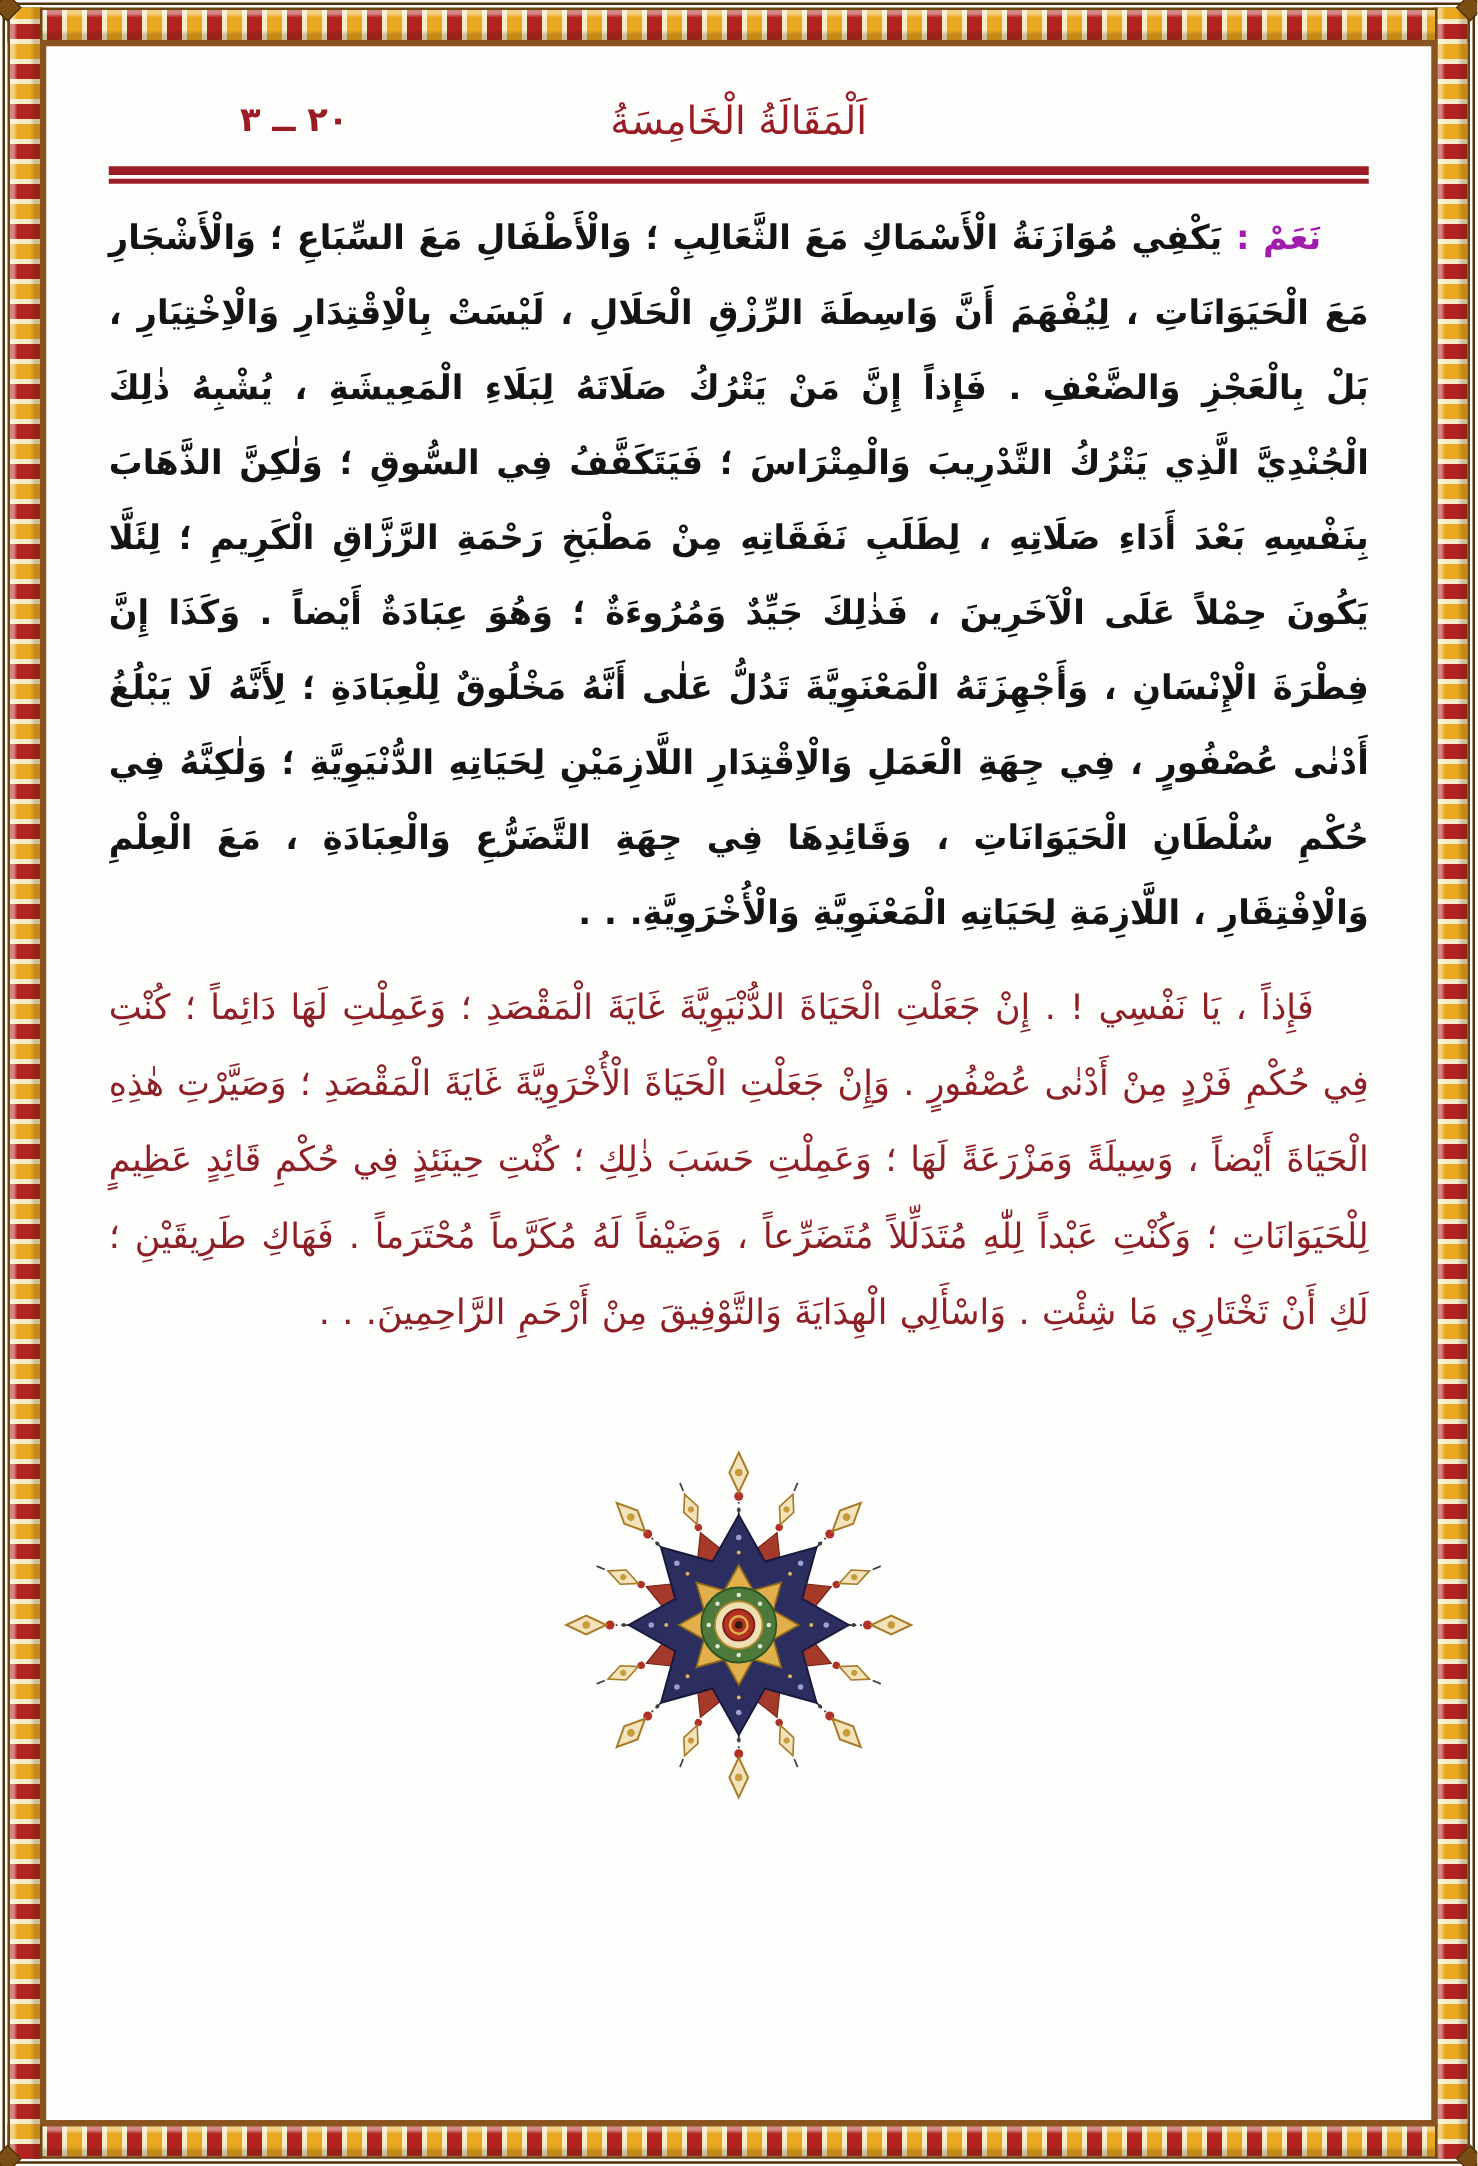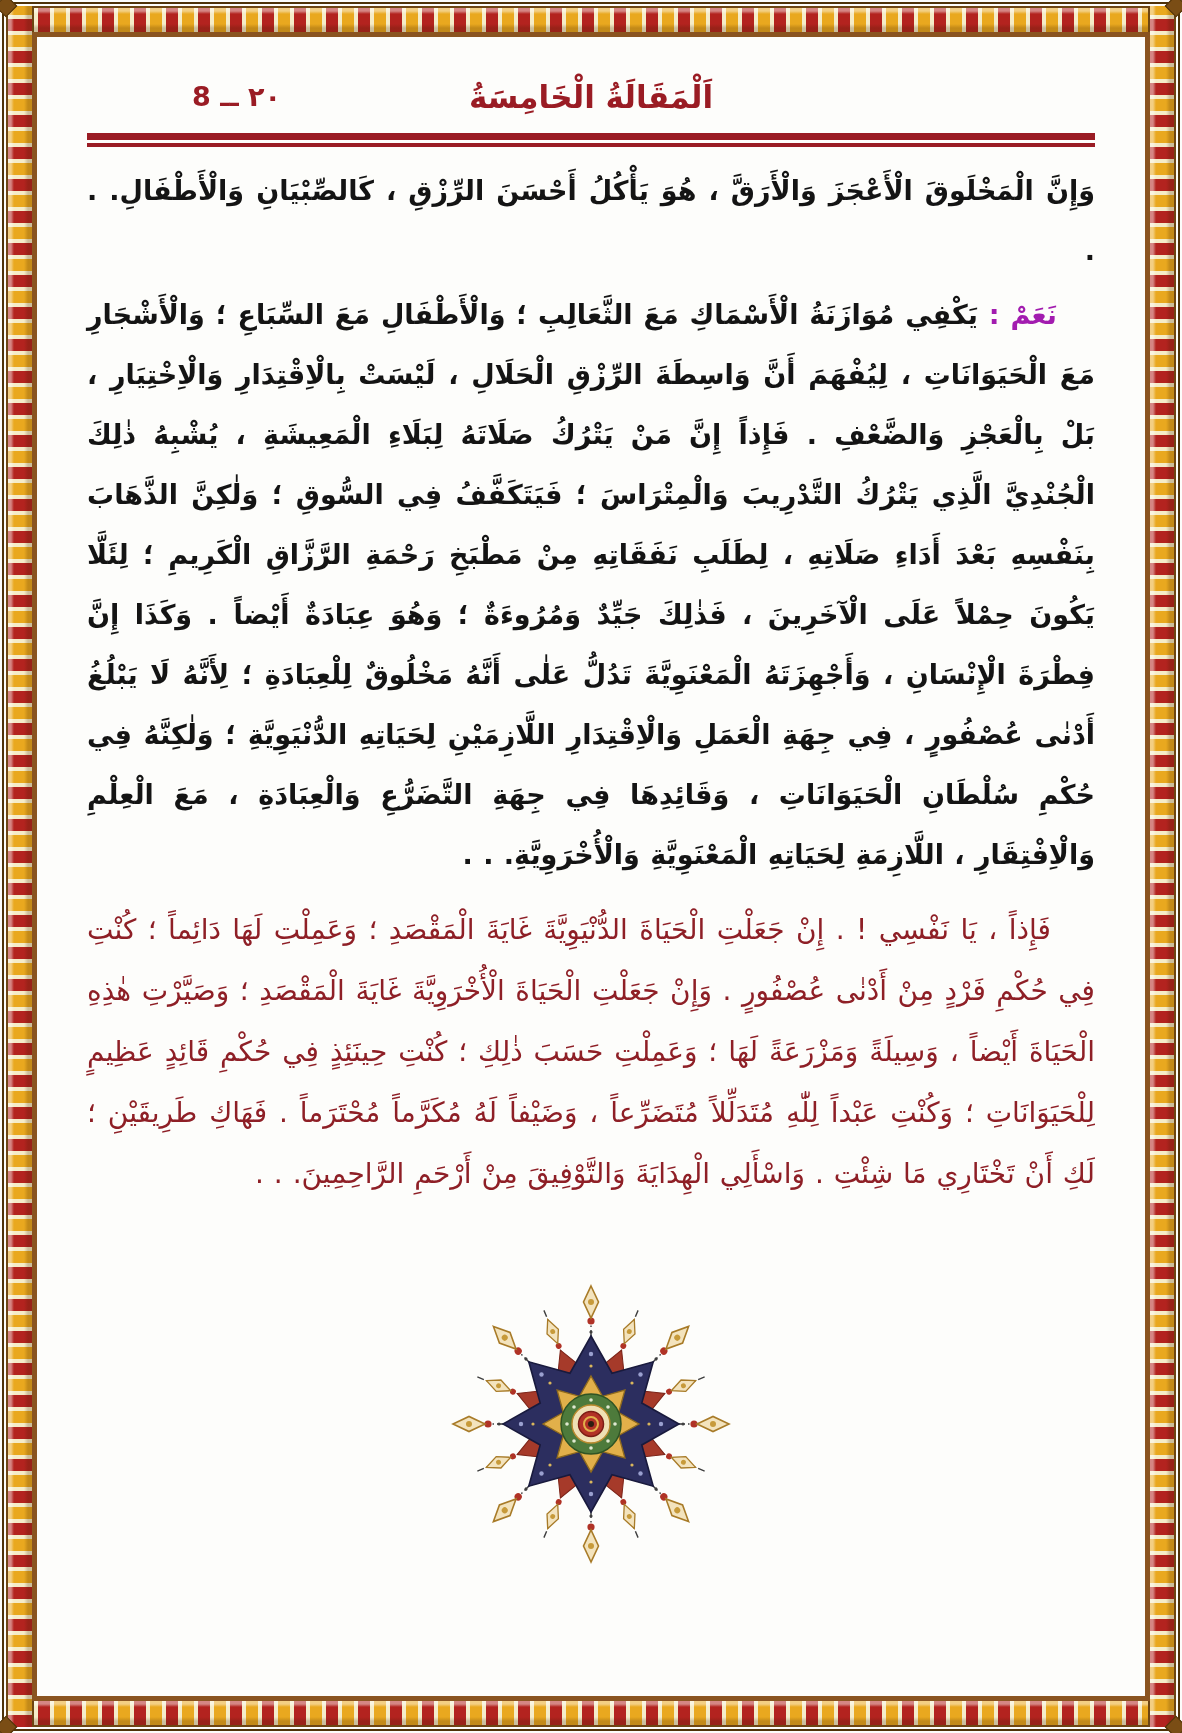--- a/index.html
+++ b/index.html
@@ -53,21 +53,21 @@
   
   .content{
     position:absolute;inset:37px;
     padding:26px 50px 0 50px;
     direction:rtl;
   }
   .header{position:relative;height:52px;margin-top:8px;}
   .page-title{
     text-align:center;
     color:#9a1c24;
-    font-size:31px;font-weight:bold;
+    font-size:31px;font-weight:normal;
     line-height:52px;
   }
   .page-marker{
     position:absolute;top:0;left:105px;
     color:#9a1c24;
     font-size:27px;font-weight:bold;
     line-height:52px;
     direction:rtl;
   }
   .header-rule{margin-top:10px;}
@@ -116,33 +116,30 @@
   <div class="corner-knob knob-tl"></div>
   <div class="corner-knob knob-tr"></div>
   <div class="corner-knob knob-bl"></div>
   <div class="corner-knob knob-br"></div>
   <div class="frame-inner"></div>
 
   <div class="content" dir="rtl">
 
     <div class="header">
       <div class="page-title">اَلْمَقَالَةُ الْخَامِسَةُ</div>
-      <div class="page-marker">٢٠ ــ 8</div>
+      <div class="page-marker">٢٠ ــ ٣</div>
     </div>
 
     <div class="header-rule">
       <div class="bar1"></div>
       <div class="gap"></div>
       <div class="bar2"></div>
     </div>
 
     <div class="body-text">
-      <p class="para">
-        <span>وَإِنَّ الْمَخْلَوقَ الْأَعْجَزَ وَالْأَرَقَّ ، هُوَ يَأْكُلُ أَحْسَنَ الرِّزْقِ ، كَالصِّبْيَانِ وَالْأَطْفَالِ. . .</span>
-      </p>
       <p class="para indent">
         <span class="lead-red">نَعَمْ : </span><span>يَكْفِي مُوَازَنَةُ الْأَسْمَاكِ مَعَ الثَّعَالِبِ ؛ وَالْأَطْفَالِ مَعَ السِّبَاعِ ؛ وَالْأَشْجَارِ مَعَ الْحَيَوَانَاتِ ، لِيُفْهَمَ أَنَّ وَاسِطَةَ الرِّزْقِ الْحَلَالِ ، لَيْسَتْ بِالْاِقْتِدَارِ وَالْاِخْتِيَارِ ، بَلْ بِالْعَجْزِ وَالضَّعْفِ . فَإِذاً إِنَّ مَنْ يَتْرُكُ صَلَاتَهُ لِبَلَاءِ الْمَعِيشَةِ ، يُشْبِهُ ذٰلِكَ الْجُنْدِيَّ الَّذِي يَتْرُكُ التَّدْرِيبَ وَالْمِتْرَاسَ ؛ فَيَتَكَفَّفُ فِي السُّوقِ ؛ وَلٰكِنَّ الذَّهَابَ بِنَفْسِهِ بَعْدَ أَدَاءِ صَلَاتِهِ ، لِطَلَبِ نَفَقَاتِهِ مِنْ مَطْبَخِ رَحْمَةِ الرَّزَّاقِ الْكَرِيمِ ؛ لِئَلَّا يَكُونَ حِمْلاً عَلَى الْآخَرِينَ ، فَذٰلِكَ جَيِّدٌ وَمُرُوءَةٌ ؛ وَهُوَ عِبَادَةٌ أَيْضاً . وَكَذَا إِنَّ فِطْرَةَ الْإِنْسَانِ ، وَأَجْهِزَتَهُ الْمَعْنَوِيَّةَ تَدُلُّ عَلٰى أَنَّهُ مَخْلُوقٌ لِلْعِبَادَةِ ؛ لِأَنَّهُ لَا يَبْلُغُ أَدْنٰى عُصْفُورٍ ، فِي جِهَةِ الْعَمَلِ وَالْاِقْتِدَارِ اللَّازِمَيْنِ لِحَيَاتِهِ الدُّنْيَوِيَّةِ ؛ وَلٰكِنَّهُ فِي حُكْمِ سُلْطَانِ الْحَيَوَانَاتِ ، وَقَائِدِهَا فِي جِهَةِ التَّضَرُّعِ وَالْعِبَادَةِ ، مَعَ الْعِلْمِ وَالْاِفْتِقَارِ ، اللَّازِمَةِ لِحَيَاتِهِ الْمَعْنَوِيَّةِ وَالْأُخْرَوِيَّةِ. . .</span>
       </p>
       <p class="para-red">
         <span>فَإِذاً ، يَا نَفْسِي ! . إِنْ جَعَلْتِ الْحَيَاةَ الدُّنْيَوِيَّةَ غَايَةَ الْمَقْصَدِ ؛ وَعَمِلْتِ لَهَا دَائِماً ؛ كُنْتِ فِي حُكْمِ فَرْدٍ مِنْ أَدْنٰى عُصْفُورٍ . وَإِنْ جَعَلْتِ الْحَيَاةَ الْأُخْرَوِيَّةَ غَايَةَ الْمَقْصَدِ ؛ وَصَيَّرْتِ هٰذِهِ الْحَيَاةَ أَيْضاً ، وَسِيلَةً وَمَزْرَعَةً لَهَا ؛ وَعَمِلْتِ حَسَبَ ذٰلِكِ ؛ كُنْتِ حِينَئِذٍ فِي حُكْمِ قَائِدٍ عَظِيمٍ لِلْحَيَوَانَاتِ ؛ وَكُنْتِ عَبْداً لِلّٰهِ مُتَدَلِّلاً مُتَضَرِّعاً ، وَضَيْفاً لَهُ مُكَرَّماً مُحْتَرَماً . فَهَاكِ طَرِيقَيْنِ ؛ لَكِ أَنْ تَخْتَارِي مَا شِئْتِ . وَاسْأَلِي الْهِدَايَةَ وَالتَّوْفِيقَ مِنْ أَرْحَمِ الرَّاحِمِينَ. . .</span>
       </p>
     </div>
 
     <div class="rosette-wrap">
       <svg width="284" height="284" viewBox="-142 -142 284 284" aria-hidden="true">

